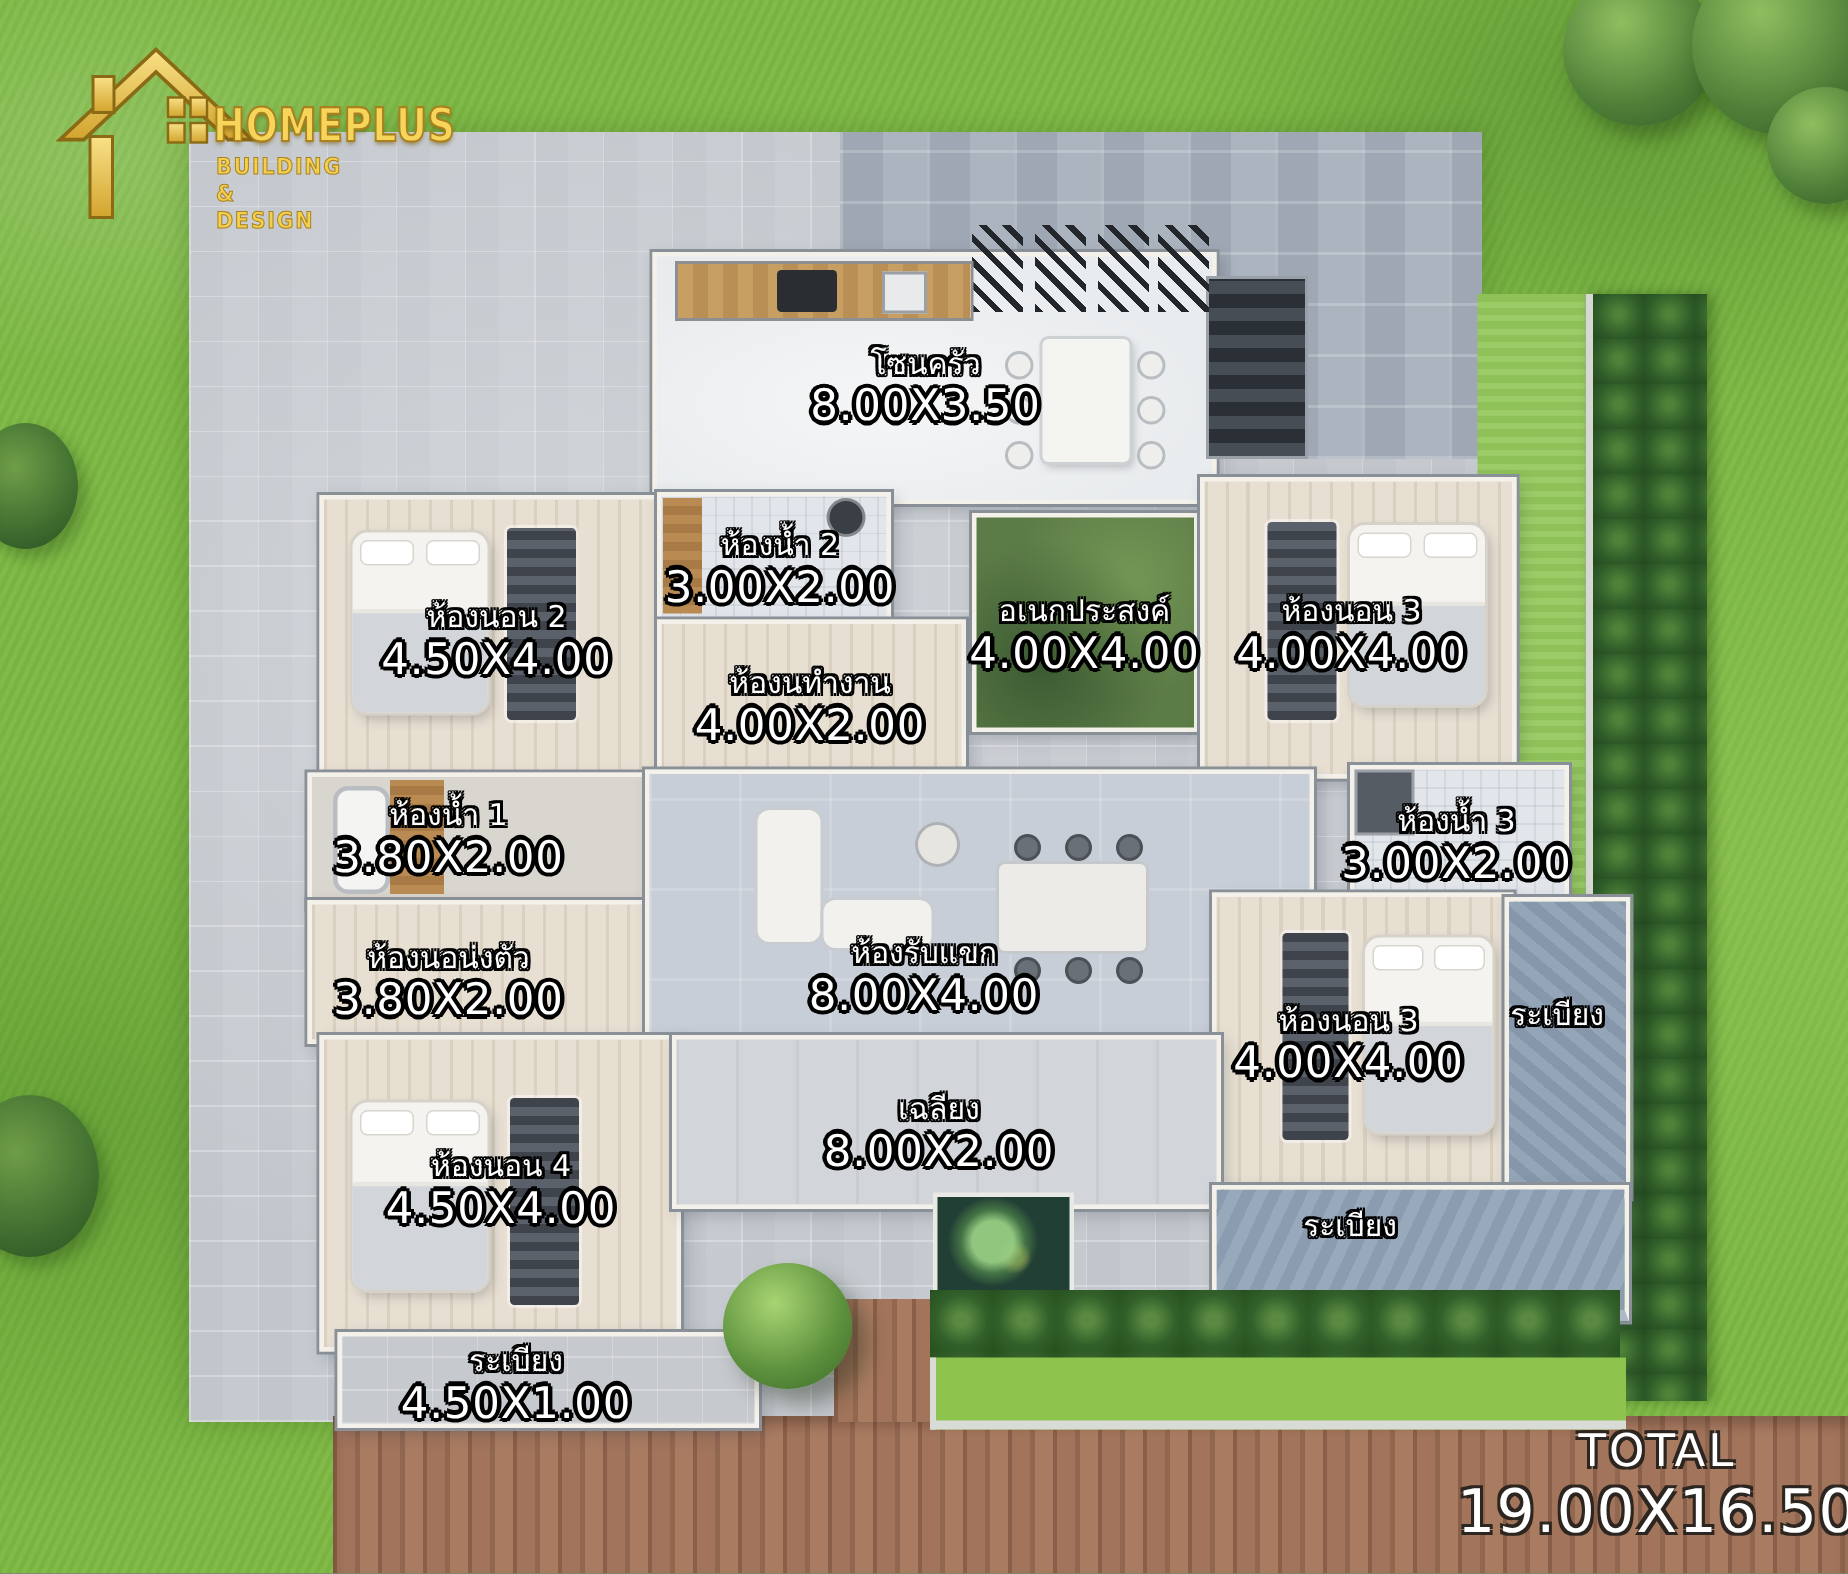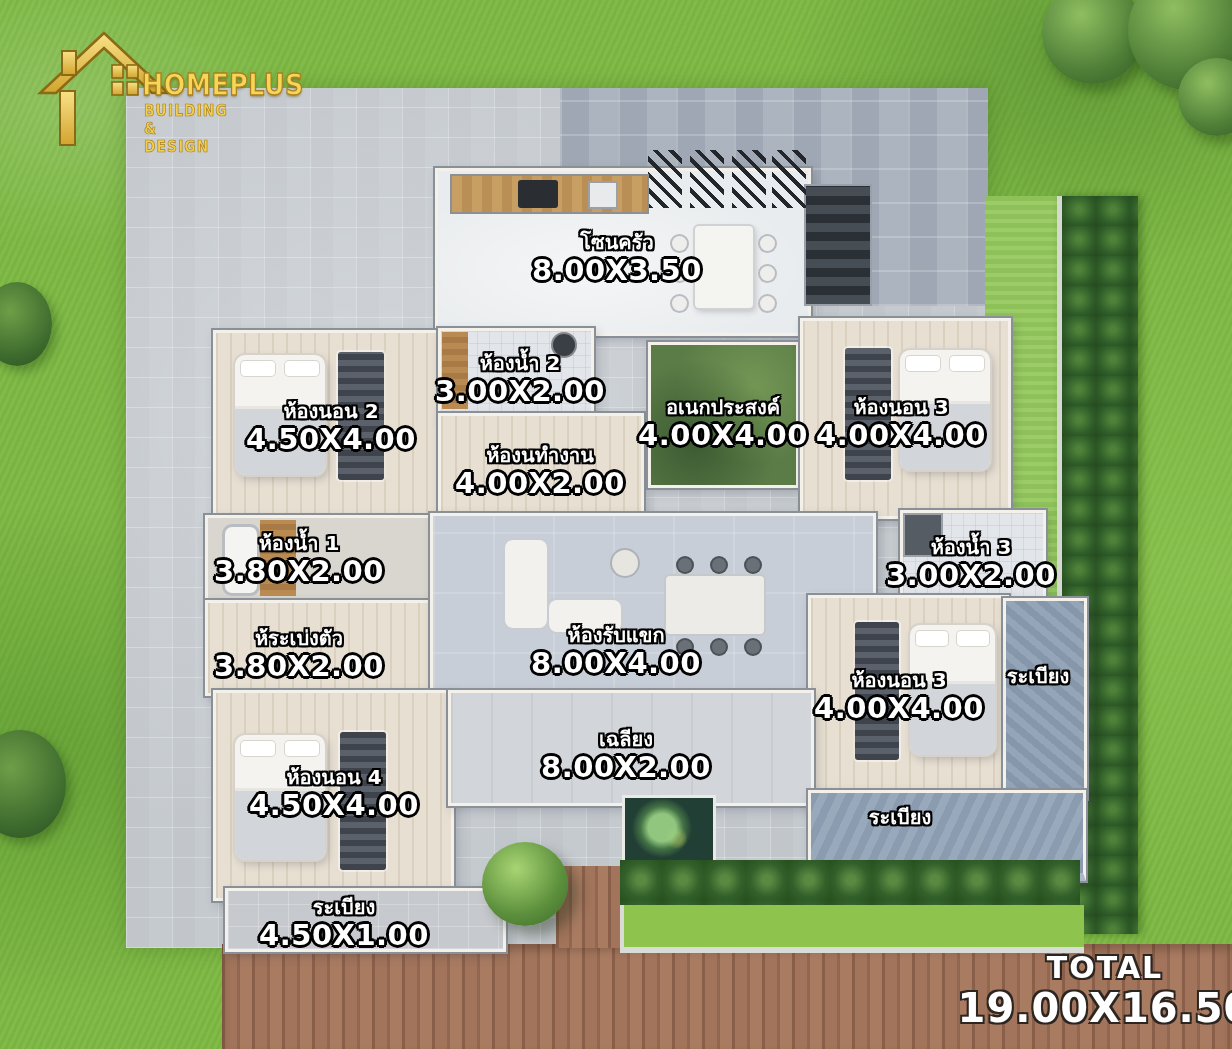--- a/index.html
+++ b/index.html
@@ -165,21 +165,21 @@
   .rug2{left:338px;top:352px;width:46px;height:128px;}
   .rug4{left:845px;top:348px;width:46px;height:132px;}
   .rug3{left:855px;top:622px;width:44px;height:138px;}
   .rug1{left:340px;top:732px;width:46px;height:138px;}
   .tub{left:222px;top:524px;width:32px;height:66px;background:#f4f4f2;border:3px solid #b9bcc1;border-radius:10px;}
   .bwood1{left:260px;top:520px;width:36px;height:76px;background:repeating-linear-gradient(0deg,#b98a52 0 6px,#a87a45 6px 12px);}
   .bwood2{left:442px;top:332px;width:26px;height:77px;background:repeating-linear-gradient(0deg,#b98a52 0 6px,#a87a45 6px 12px);}
   .washer{left:553px;top:334px;width:22px;height:22px;border-radius:50%;background:#3a3f45;box-shadow:0 0 0 2px #84888d;}
   .shower3{left:905px;top:515px;width:36px;height:40px;background:#565c64;box-shadow:0 0 0 2px #9aa0a6;}
   
-  .lbl{position:absolute;transform:translateX(-50%);text-align:center;color:#fff;font-weight:700;white-space:nowrap;z-index:30;}
+  .lbl{position:absolute;transform:translateX(-50%);text-align:center;color:#fff;font-weight:400;white-space:nowrap;z-index:30;}
   .lbl .nm{font-size:20px;line-height:23px;
     text-shadow:-2px -2px 0 #000,2px -2px 0 #000,-2px 2px 0 #000,2px 2px 0 #000,0 -2px 0 #000,0 2px 0 #000,-2px 0 0 #000,2px 0 0 #000;}
   .lbl .dm{font-size:29px;line-height:32px;letter-spacing:.5px;
     text-shadow:-2px -2px 0 #000,2px -2px 0 #000,-2px 2px 0 #000,2px 2px 0 #000,0 -3px 0 #000,0 3px 0 #000,-3px 0 0 #000,3px 0 0 #000;}
   .lbl-total .nm{font-size:30px;line-height:36px;letter-spacing:2px;
     text-shadow:-2px -2px 0 #2c2520,2px -2px 0 #2c2520,-2px 2px 0 #2c2520,2px 2px 0 #2c2520;}
   .lbl-total .dm{font-size:40px;line-height:44px;letter-spacing:1px;
     text-shadow:-2px -2px 0 #2c2520,2px -2px 0 #2c2520,-2px 2px 0 #2c2520,2px 2px 0 #2c2520;}
   .lp-kitchen{left:617px;top:231px;} .lp-bath2{left:520px;top:352px;}
   .lp-bed2{left:331px;top:400px;}   .lp-multi{left:723px;top:396px;}
@@ -324,21 +324,21 @@
   </div>
   <div class="lbl lp-bath3">
     <div class="nm">ห้องน้ำ 3</div>
     <div class="dm">3.00X2.00</div>
   </div>
   <div class="lbl lp-living">
     <div class="nm">ห้องรับแขก</div>
     <div class="dm">8.00X4.00</div>
   </div>
   <div class="lbl lp-dressing">
-    <div class="nm">ห้ระเบ่งตัว</div>
+    <div class="nm">ห้องนอน่งตัว</div>
     <div class="dm">3.80X2.00</div>
   </div>
   <div class="lbl lp-bed3">
     <div class="nm">ห้องนอน 3</div>
     <div class="dm">4.00X4.00</div>
   </div>
   <div class="lbl lp-balc-e">
     <div class="nm">ระเบียง</div>
   </div>
   <div class="lbl lp-bed1">

